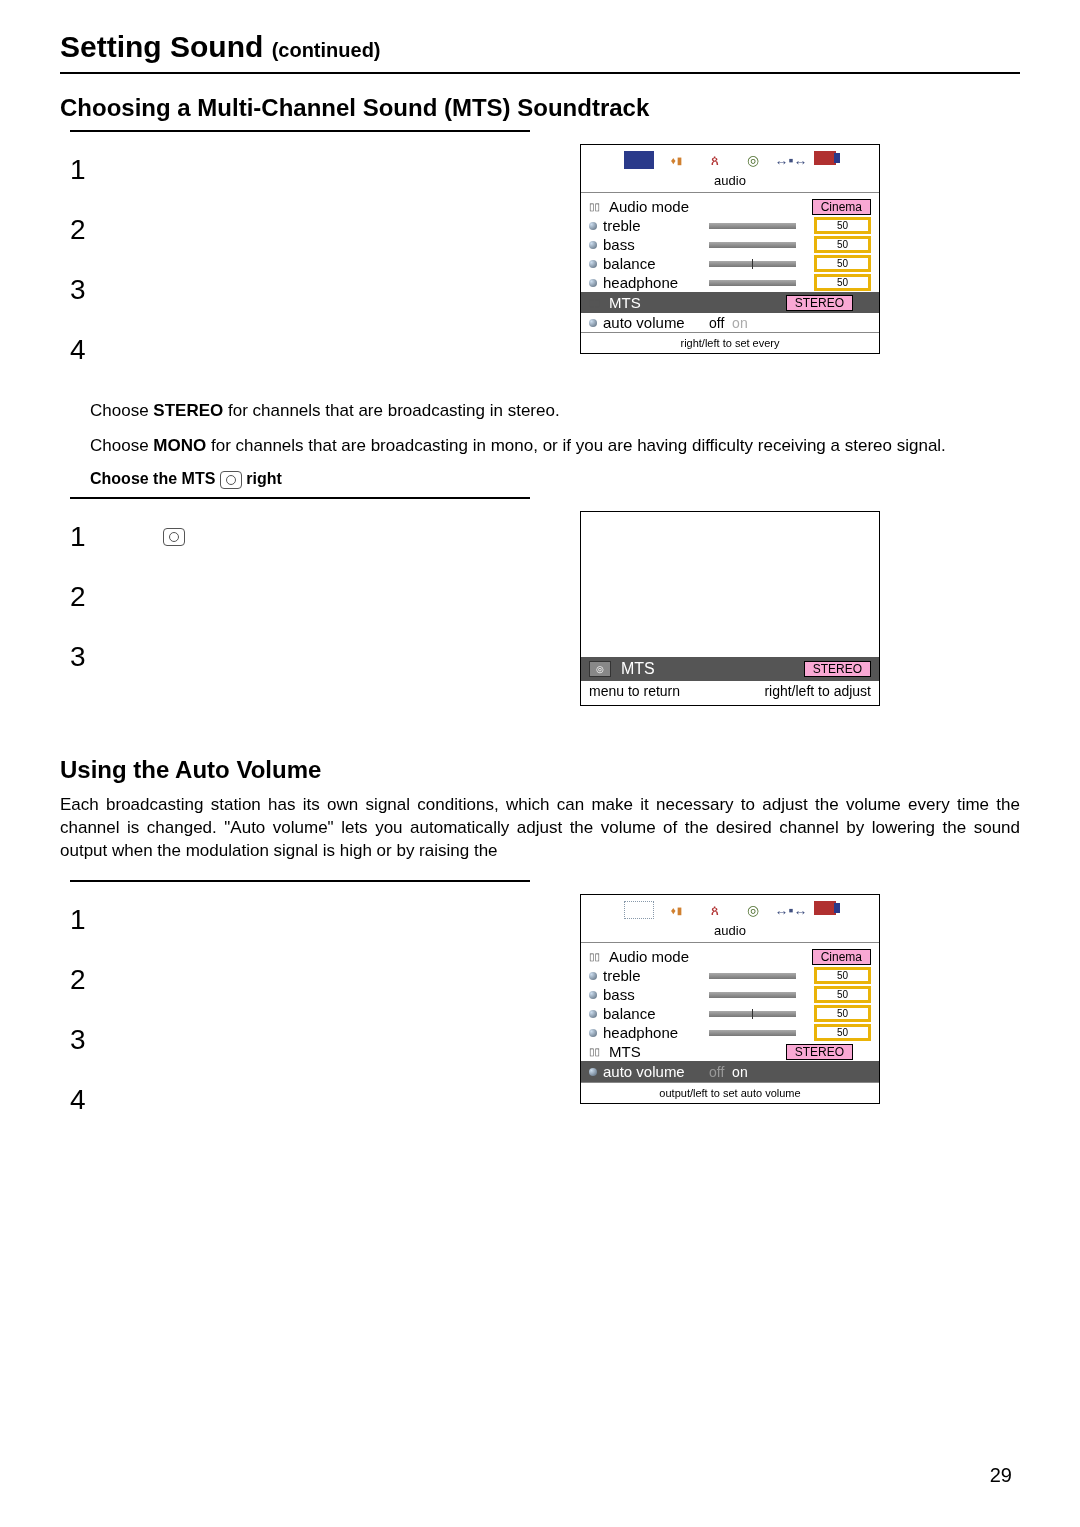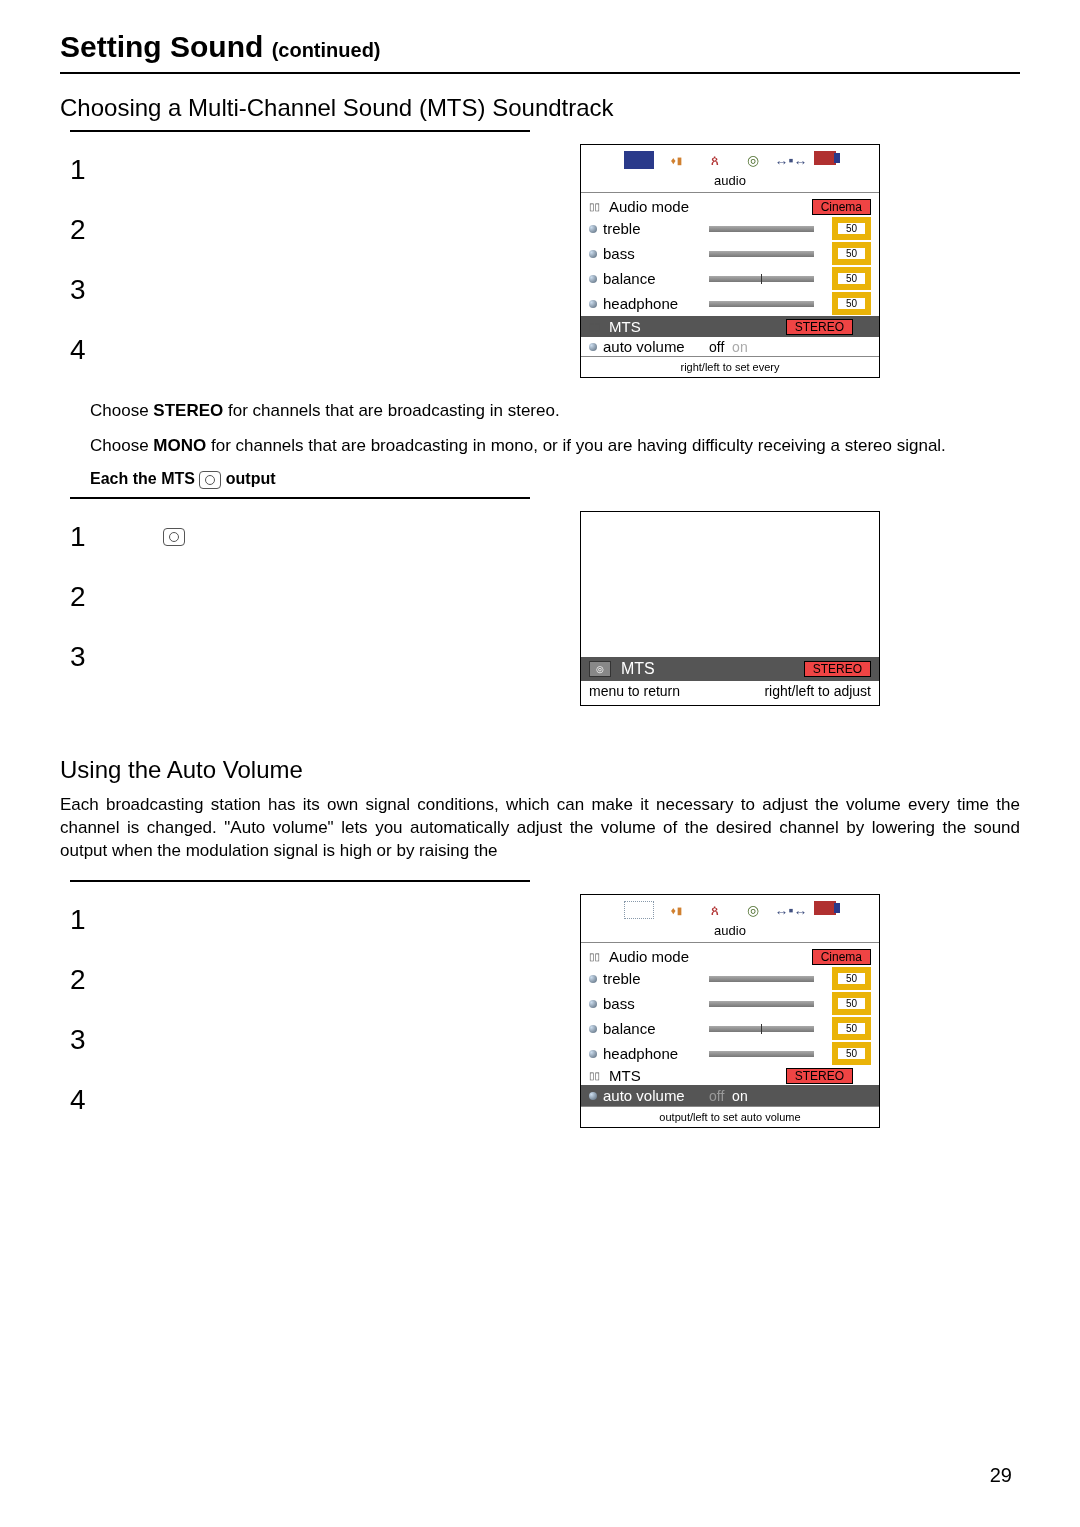--- a/index.html
+++ b/index.html
@@ -16,21 +16,21 @@
   text-align: left;
   font-size: 30px;
   font-weight: bold;
   padding-bottom: 8px;
   border-bottom: 2px solid #000;
   margin-bottom: 20px;
 }
 .header-title .cont { font-size: 20px; font-weight: bold; }
 .subheading {
   font-size: 24px;
-  font-weight: normal;
+  font-weight: bold;
   margin: 4px 0 6px 0;
 }
 .short-rule {
   width: 460px;
   height: 2px;
   background: #000;
   margin: 8px 0 12px 10px;
 }
 .columns {
   display: flex;
@@ -111,31 +111,31 @@
 .sp-icon { flex:0 0 14px; font-size:10px; color:#555;}
 .row-label { flex: 0 0 100px; }
 .slider {
   flex: 1;
   height: 6px;
   background: linear-gradient(#aaa,#777);
   position: relative;
 }
 .slider .mid { position:absolute; left:50%; top:-2px; width:1px; height:10px; background:#333;}
 .valbox {
-  border: 6px solid #eab308;
+  border: 3px solid #eab308;
   font-size: 10px;
-  padding: 0 8px;
+  padding: 0 20px;
   margin-left: 12px;
   background:#fff;
 }
 .modebox {
   border: 1px solid #000;
   font-size: 12px;
   padding: 0 8px;
-  background:#ef4444;
+  background:#f9a8d4;
 }
 .osd-row.hl {
   background: #555;
   color: #fff;
   margin: 0 -8px;
   padding: 2px 8px;
 }
 .osd-row.hl .modebox { color:#000; }
 .osd-row .toggle { font-size: 14px; }
 .osd-row .toggle .dim { color: #aaa; }
@@ -260,23 +260,23 @@
   <span class="substrong">STEREO</span>
   <span> for channels that are broadcasting in stereo.</span>
 </div>
 <div class="body-text">
   <span>Choose </span>
   <span class="substrong">MONO</span>
   <span> for channels that are broadcasting in mono, or if you are having difficulty receiving a stereo signal.</span>
 </div>
 
 <div class="substrip">
-  <span class="substrong">Each the MTS </span>
+  <span class="substrong">Choose the MTS </span>
   <span class="mts-btn"></span>
-  <span class="substrong"> output</span>
+  <span class="substrong"> right</span>
 </div>
 <div class="short-rule"></div>
 
 <div class="columns">
   <div class="steps">
     <div class="step">
       <span>1</span>
       &nbsp;&nbsp;&nbsp;&nbsp;&nbsp;&nbsp;&nbsp;&nbsp;
       <span class="mts-btn" style="vertical-align:4px;"></span>
     </div>

